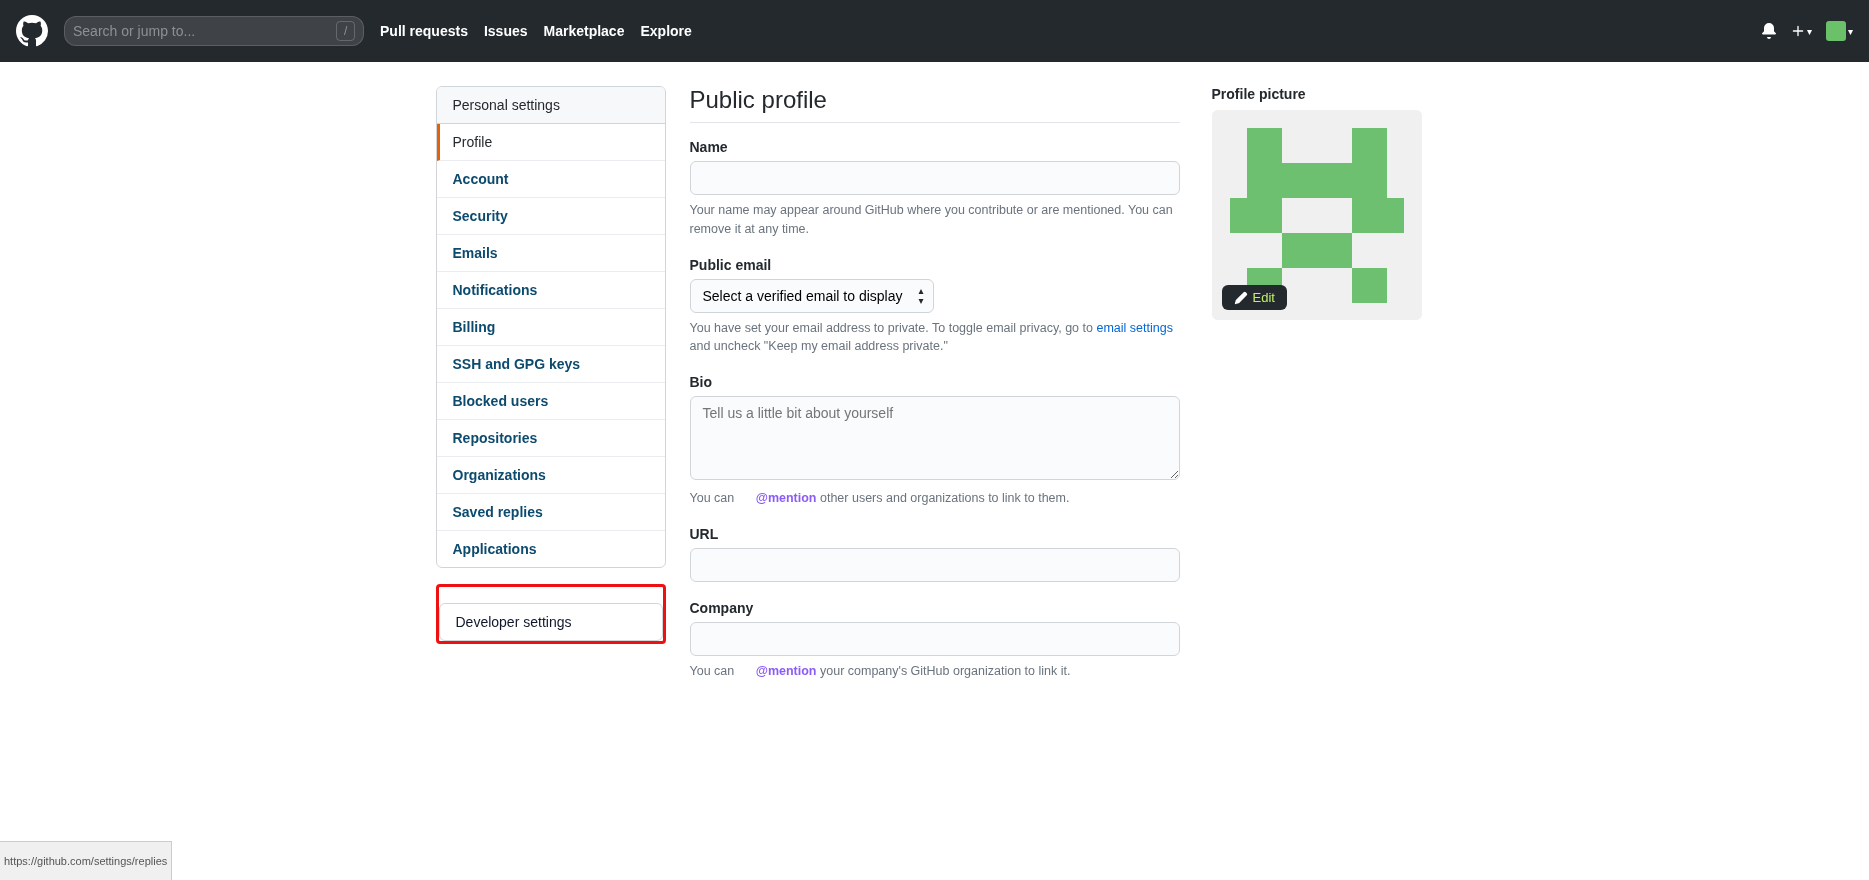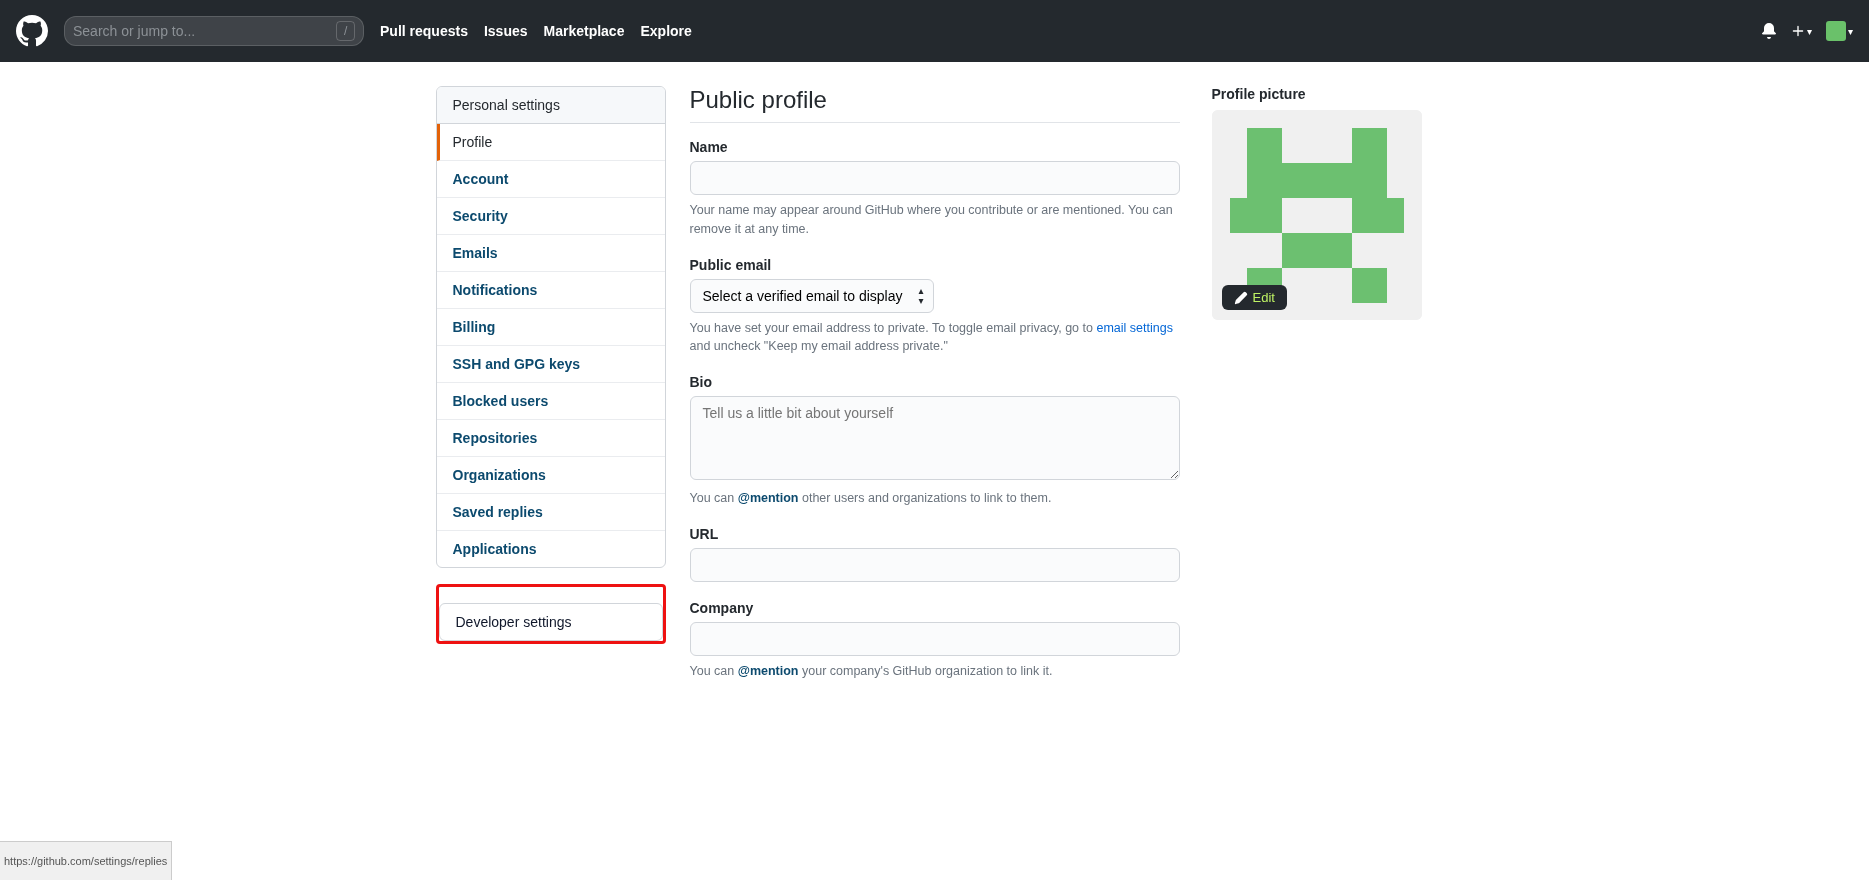--- a/index.html
+++ b/index.html
@@ -31,21 +31,21 @@
 .page-title { font-size: 24px; font-weight: 400; padding-bottom: 8px; border-bottom: 1px solid #e1e4e8; margin-bottom: 16px; }
 .form-group { margin-bottom: 18px; }
 .label { font-weight: 600; font-size: 14px; margin-bottom: 6px; display: block; }
 .input { width: 100%; height: 34px; border: 1px solid #d1d5da; border-radius: 6px; padding: 5px 12px; font-size: 14px; background: #fafbfc; }
 .textarea { width: 100%; height: 84px; border: 1px solid #d1d5da; border-radius: 6px; padding: 8px 12px; font-size: 14px; background: #fafbfc; resize: vertical; font-family: inherit; }
 .select { height: 34px; border: 1px solid #d1d5da; border-radius: 6px; padding: 5px 30px 5px 12px; font-size: 14px; background: #fafbfc; appearance: none; position: relative; display:inline-block; }
 .select-wrap { position: relative; display: inline-block; }
 .select-caret { position: absolute; right: 10px; top: 50%; transform: translateY(-50%); pointer-events: none; font-size: 10px; line-height:1; }
 .note { font-size: 12.5px; color: #6a737d; margin-top: 6px; line-height: 1.5; }
 .note a { color: #0366d6; text-decoration: none; }
-.note strong { color: #0c4a6e; }
+.note strong { color: #8b5cf6; margin-left: 18px; }
 .pic-col { width: 210px; }
 .pic-title { font-weight: 600; font-size: 14px; margin-bottom: 8px; }
 .avatar-box { width: 210px; height: 210px; background: #f0f0f0; border-radius: 6px; position: relative; overflow: hidden; }
 .avatar-svg { width: 100%; height: 100%; }
 .edit-btn { position: absolute; bottom: 10px; left: 10px; background: #24292e; color: #bef264; border: none; border-radius: 6px; padding: 5px 12px; font-size: 13px; display: flex; align-items: center; gap: 5px; cursor: pointer; }
 .status-bar { position: fixed; bottom: 0; left: 0; font-size: 11px; color: #555; padding: 13px 4px; background: #f0f0f0; border: 1px solid #ccc; border-bottom: none; border-left: none; }
 </style>
 </head>
 <body>
 

